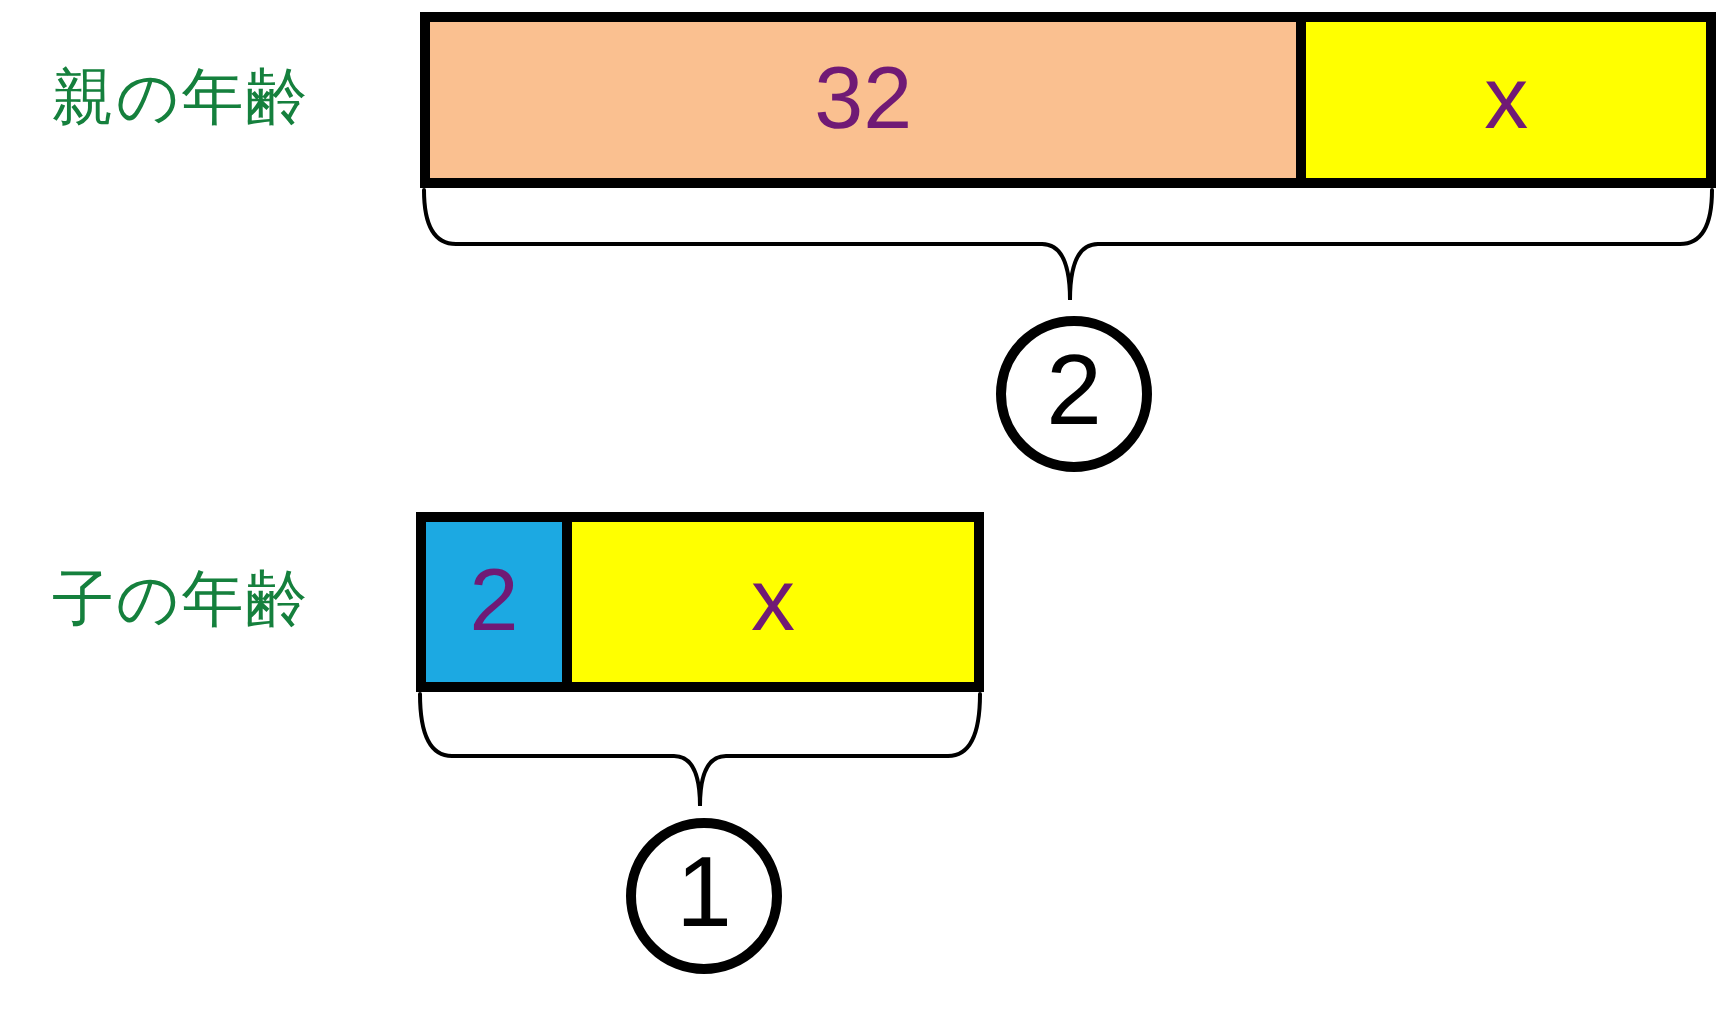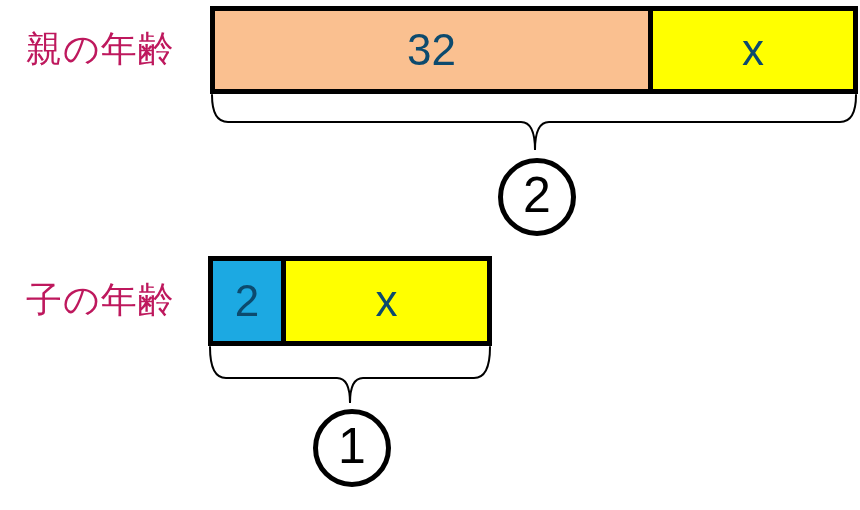--- a/index.html
+++ b/index.html
@@ -12,23 +12,23 @@
     position: relative;
     width: 860px;
     height: 510px;
     background: #ffffff;
     overflow: hidden;
   }
   .canvas * { box-sizing: border-box; }
 
   .row-label {
     position: absolute;
-    font-size: 36px;
+    font-size: 31px;
     line-height: 40px;
-    color: #be185d;
+    color: #15803d;
     letter-spacing: 1px;
     white-space: nowrap;
   }
   .label-parent { left: 26px; top: 29px; }
   .label-child  { left: 26px; top: 280px; }
 
   .bar {
     position: absolute;
     display: flex;
     border: 5px solid #000000;
@@ -38,21 +38,21 @@
   .bar-child  { left: 208px; top: 256px; width: 284px; height: 90px; }
 
   .seg {
     display: flex;
     align-items: center;
     justify-content: center;
     height: 100%;
   }
   .seg .seg-value {
     font-size: 44px;
-    color: #0c4a6e;
+    color: #701a75;
     line-height: 1;
   }
   .seg-parent-known   { width: 67.9%; }
   .seg-parent-unknown { width: 32.1%; border-left: 5px solid #000000; }
   .seg-child-known    { width: 24.8%; }
   .seg-child-unknown  { width: 75.2%; border-left: 5px solid #000000; }
 
   .brace { position: absolute; }
   .brace-parent { left: 208px; top: 93px; }
   .brace-child  { left: 206px; top: 345px; }

